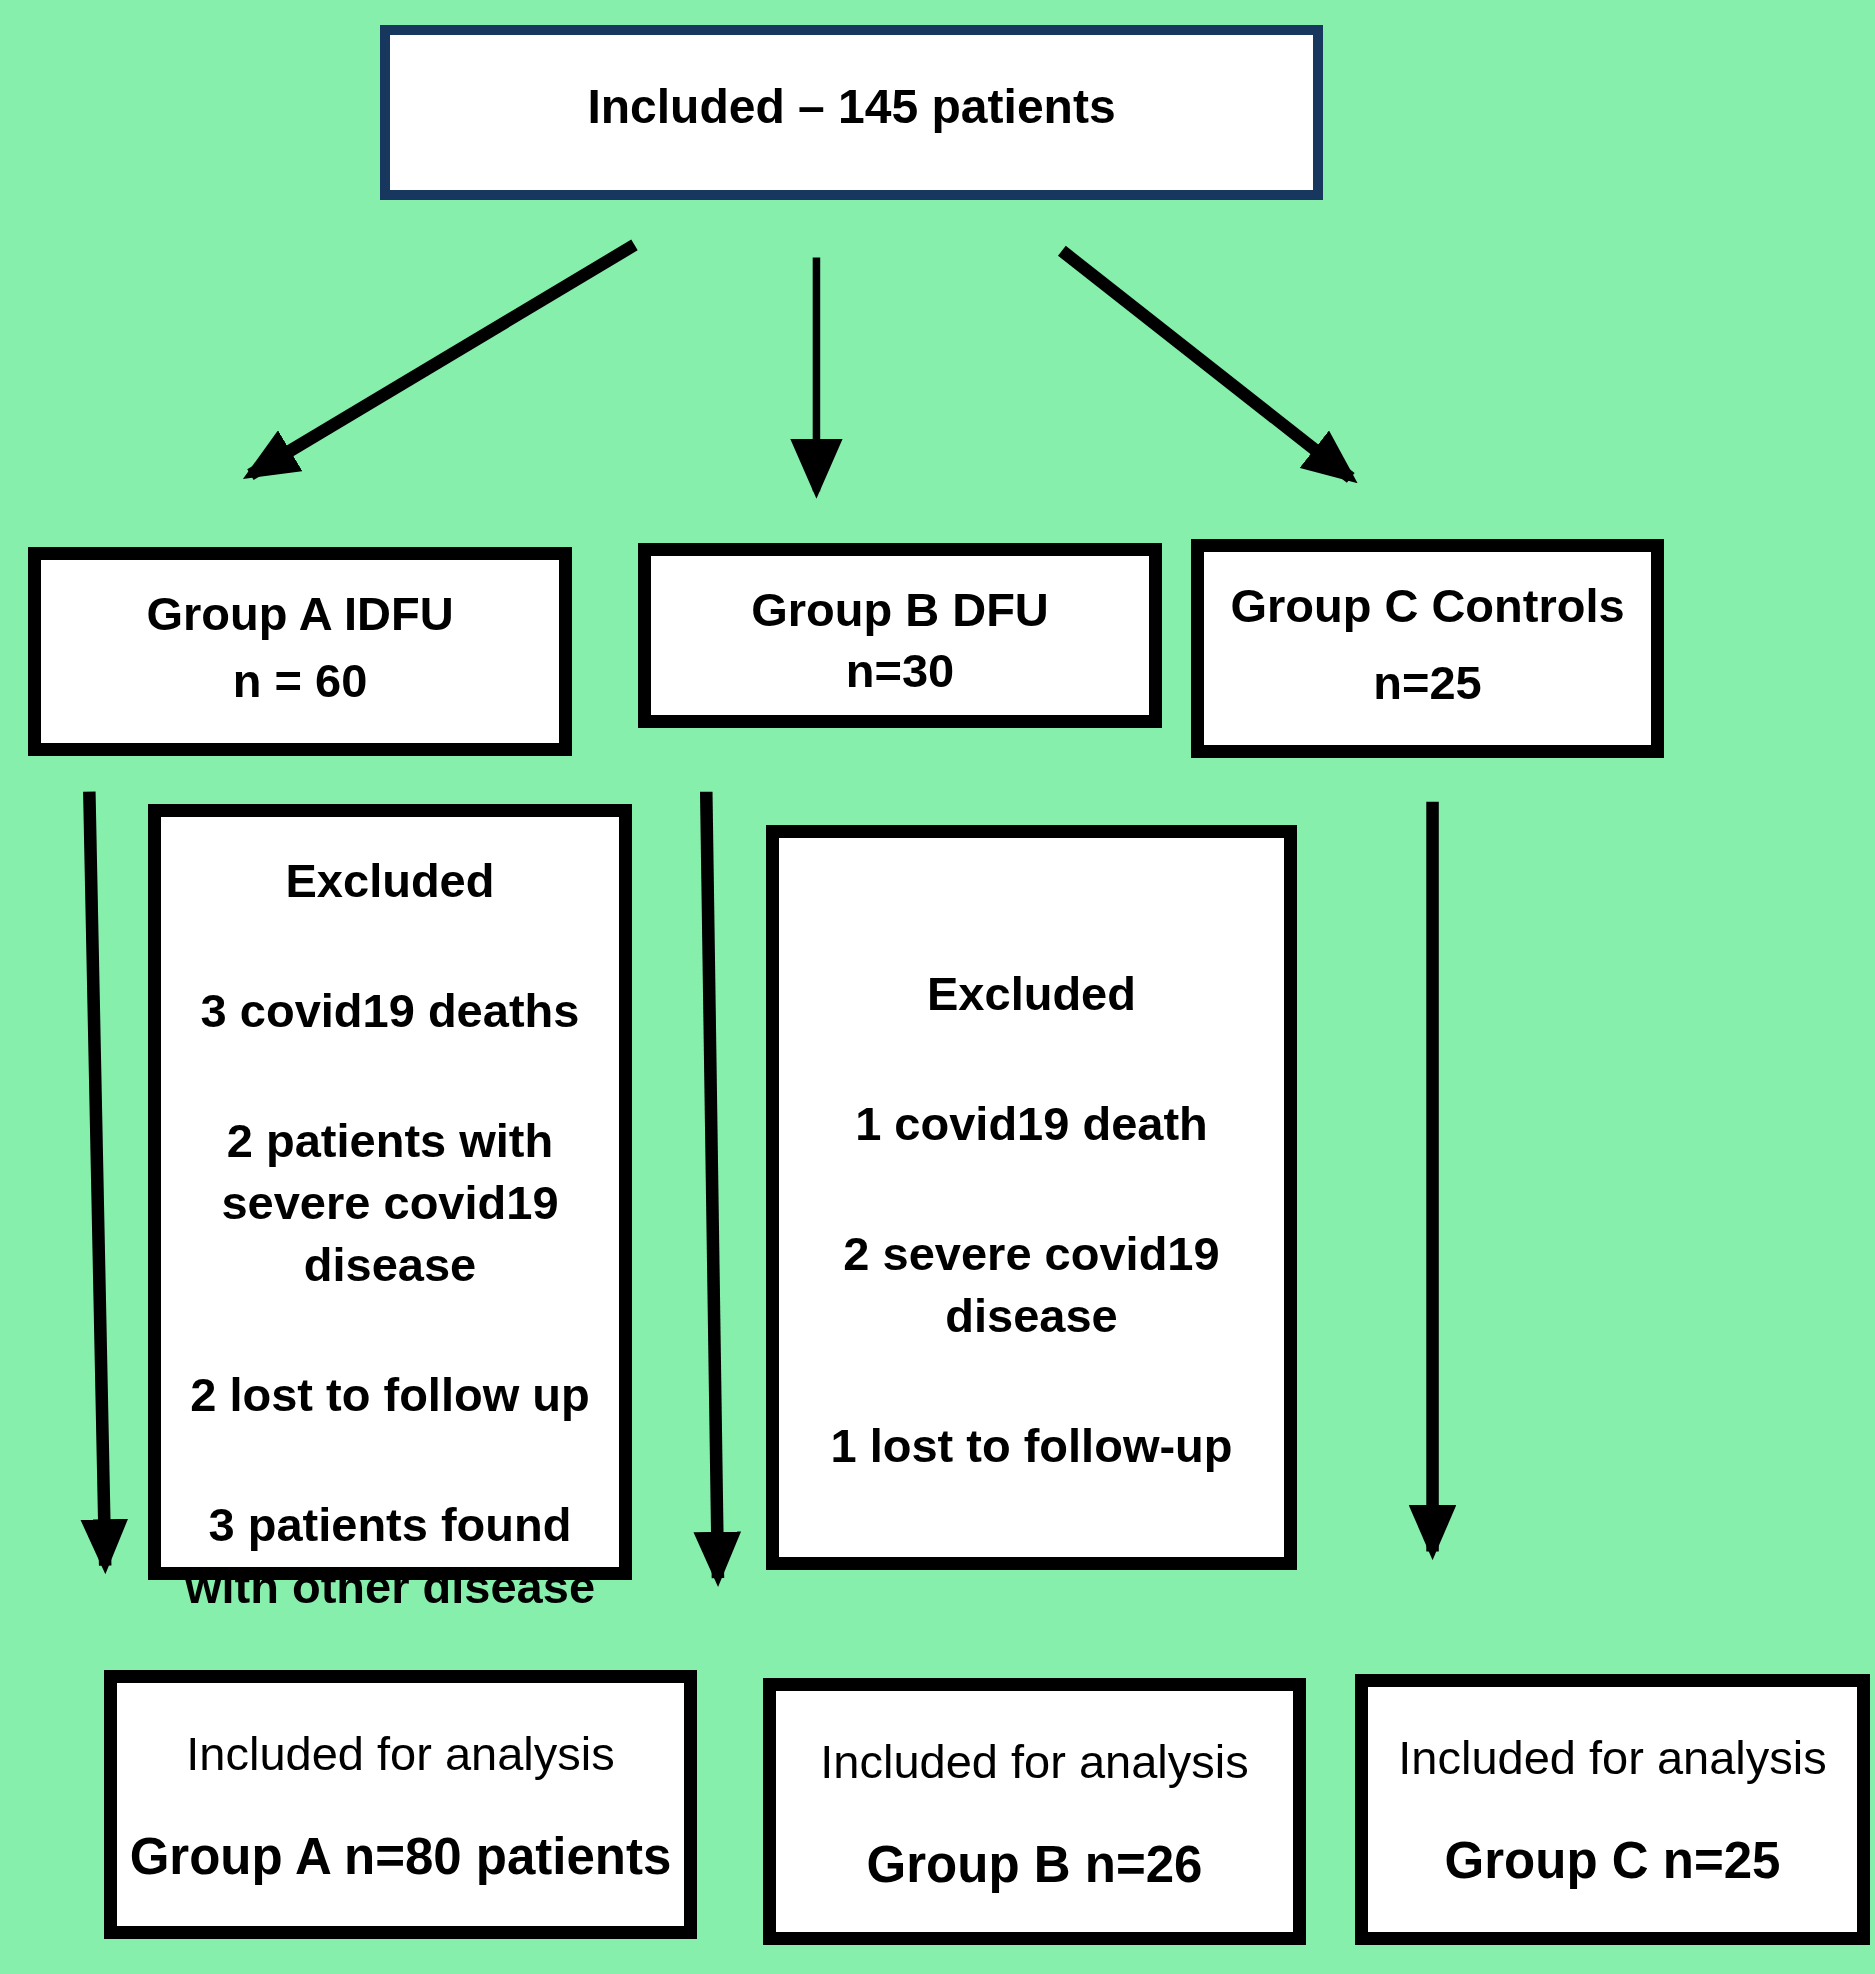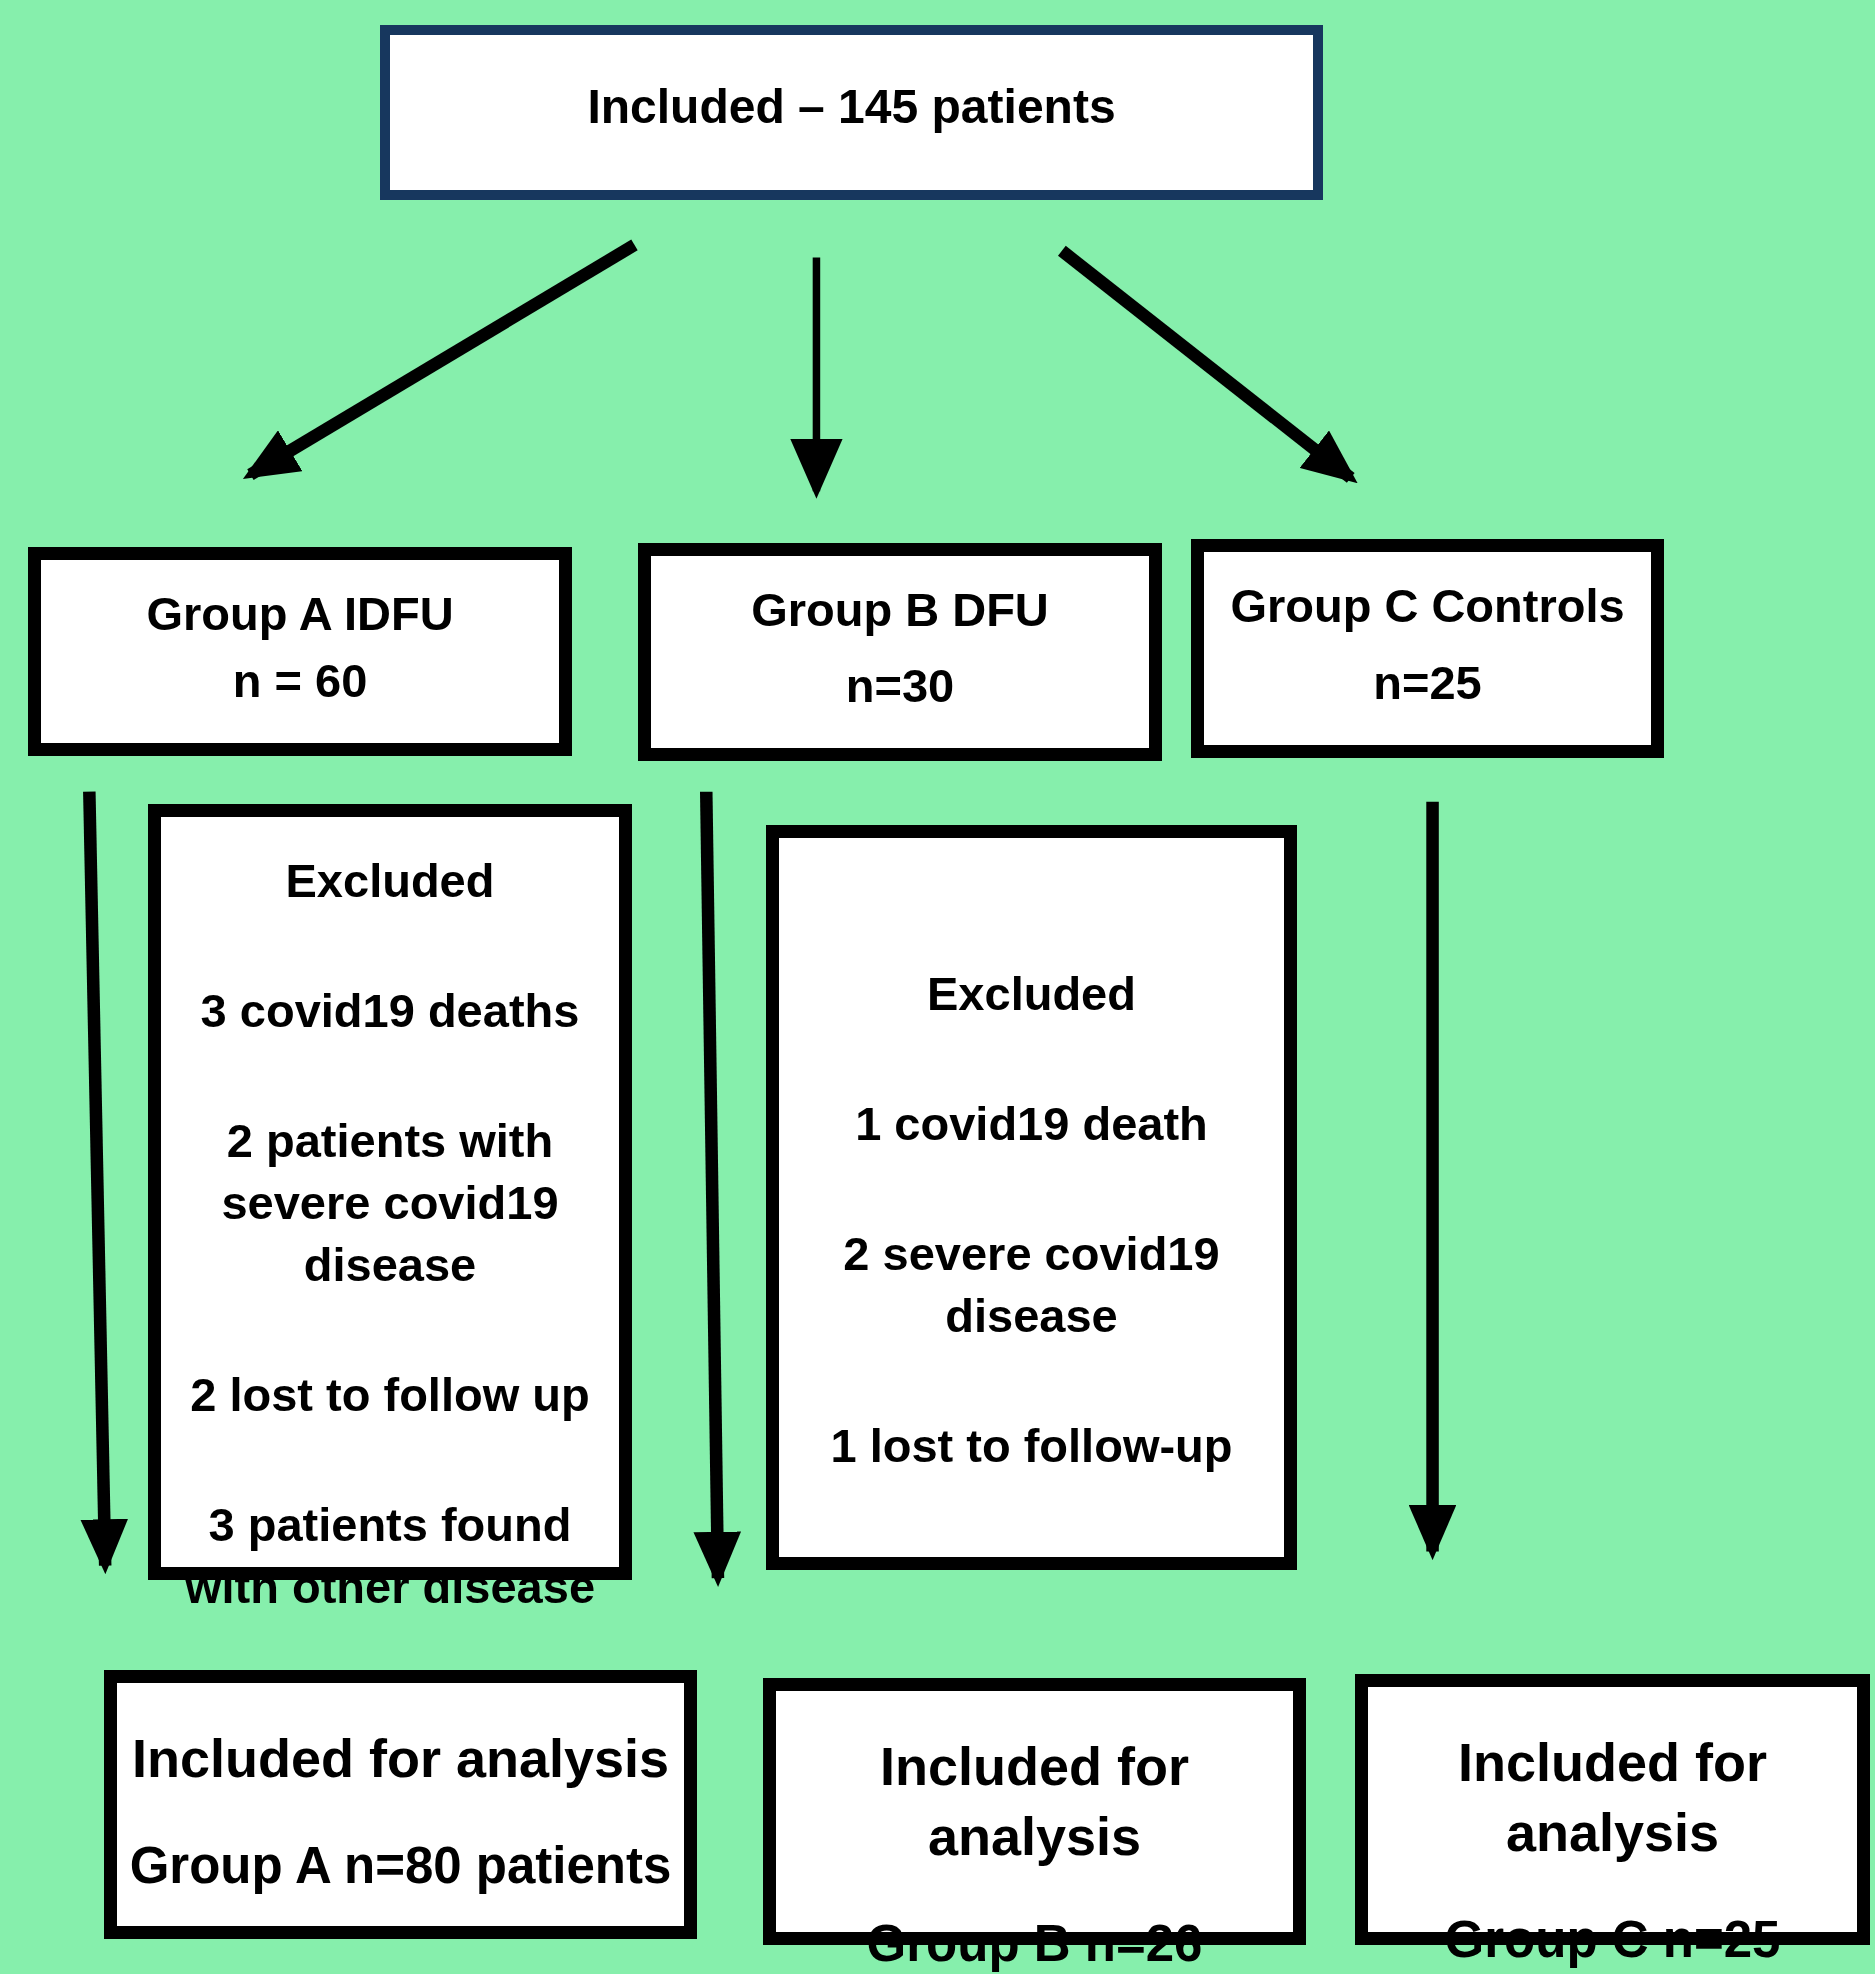--- a/index.html
+++ b/index.html
@@ -40,32 +40,32 @@
     border:10px solid var(--top-border);
     justify-content:center;
     padding-bottom:11.7px;
   }
   .top-box p{font-size:48px;font-weight:bold;line-height:1.2;}
 
   
   .group-box{justify-content:space-between;padding:23.4px 8.3px 32px 8.3px;}
   .group-box p{font-size:47px;font-weight:bold;line-height:1.3;}
   .group-a{left:28px;top:547px;width:544px;height:209px;}
-  .group-b{left:638px;top:543px;width:524px;height:218px;}
+  .group-b{left:638px;top:543px;width:524px;height:185px;}
   .group-c{left:1191px;top:539px;width:473px;height:219px;}
 
   
   .excluded-box p{font-size:47px;font-weight:bold;line-height:1.32;}
   .excluded-a{left:148px;top:804px;width:484px;height:776px;padding:33px 10px 0 10px;}
   .excluded-b{left:766px;top:825px;width:531px;height:745px;padding:125px 10px 0 10px;}
   .excluded-box p + p{margin-top:68px;}
 
   
   .analysis-box{padding:40px 6.7px 0 6.7px;}
-  .analysis-box .line1{font-size:54px;font-weight:bold;line-height:1.3;}
+  .analysis-box .line1{font-size:47px;font-weight:normal;line-height:1.3;}
   .analysis-box .line2{font-size:51px;font-weight:bold;line-height:1.3;margin-top:40px;}
   .analysis-a{left:104px;top:1670px;width:593px;height:269px;}
   .analysis-b{left:763px;top:1678px;width:543px;height:267px;}
   .analysis-c{left:1355px;top:1674px;width:515px;height:271px;}
 </style>
 </head>
 <body>
 
 <div class="canvas">
 

